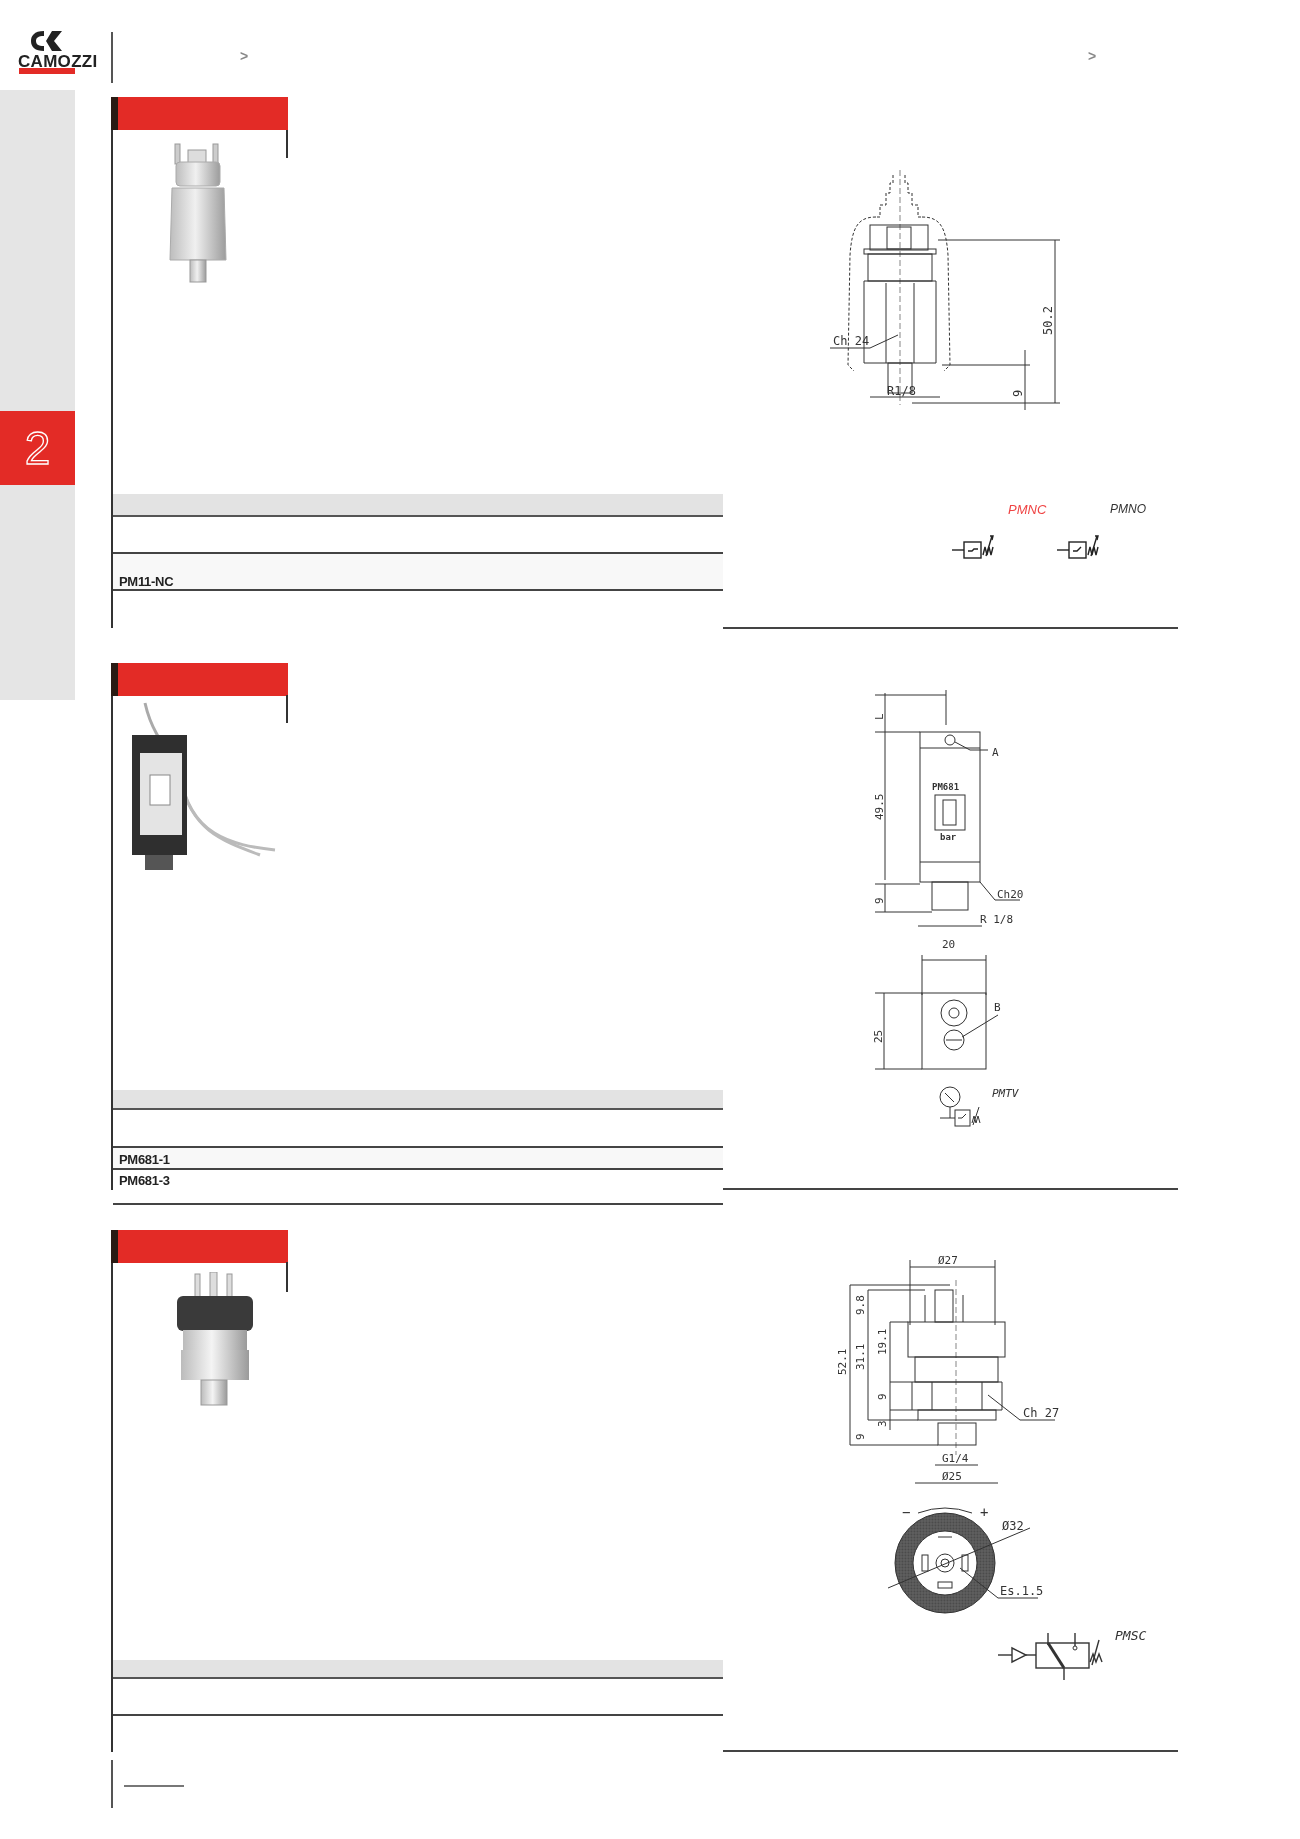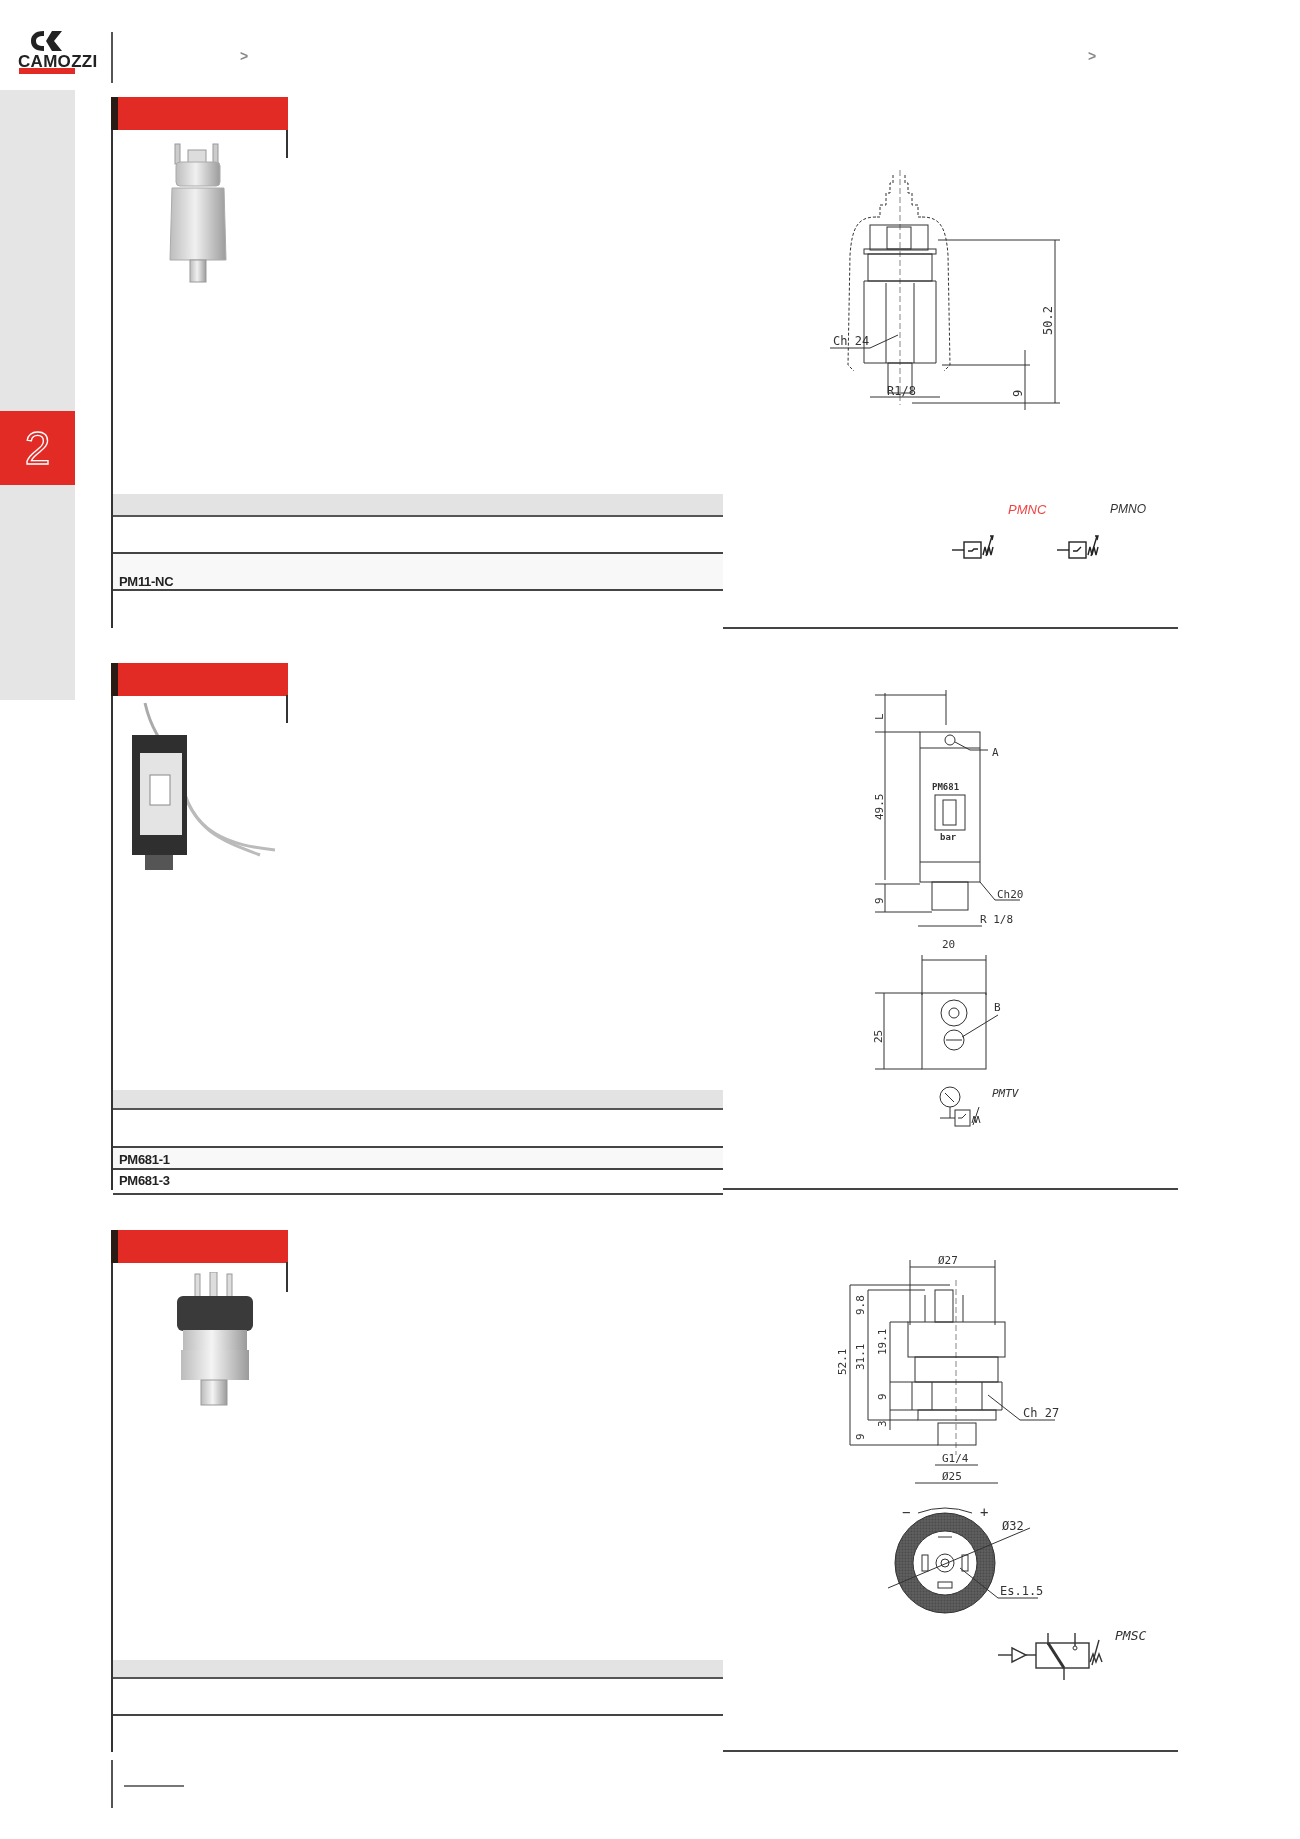--- a/index.html
+++ b/index.html
@@ -128,21 +128,21 @@
   <rect x="12" y="40" width="55" height="120" fill="#2f2f2f"></rect>
   <rect x="20" y="58" width="42" height="82" fill="#e4e4e4"></rect>
   <rect x="30" y="80" width="20" height="30" fill="#fff" stroke="#888"></rect>
   <rect x="25" y="160" width="28" height="15" fill="#555"></rect>
 </svg>
 
 <div class="abs tbl" style="top:1090px;">
   <div class="tbl-head" style="height:18px;"></div>
   <div class="tbl-row" style="height:38px;"></div>
   <div class="tbl-row alt" style="height:22px; padding-top:4px;">PM681-1</div>
-  <div class="tbl-row" style="height:25px; padding-top:3px;">PM681-3</div>
+  <div class="tbl-row" style="height:35px; padding-top:3px;">PM681-3</div>
 </div>
 <div class="abs sec-line" style="left:723px; top:1188px; width:455px;"></div>
 
 <svg class="abs" style="left:870px; top:690px;" width="170" height="260" viewBox="0 0 170 260" fill="none" stroke="#333" stroke-width="1">
   <line x1="76" y1="0" x2="76" y2="35"></line>
   <line x1="5" y1="5" x2="76" y2="5"></line>
     <line x1="15" y1="3" x2="15" y2="190"></line>
   <line x1="5" y1="42" x2="50" y2="42"></line>
   <rect x="50" y="42" width="60" height="150"></rect>
   <line x1="50" y1="58" x2="110" y2="58"></line>

